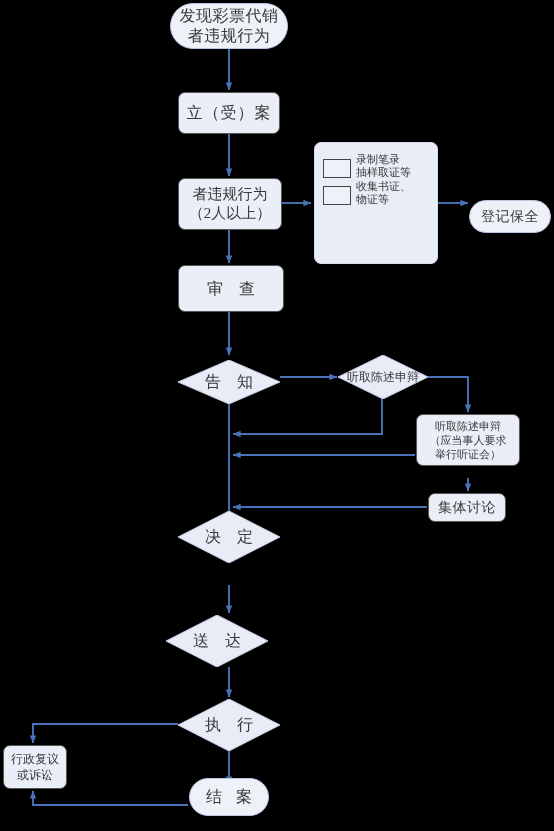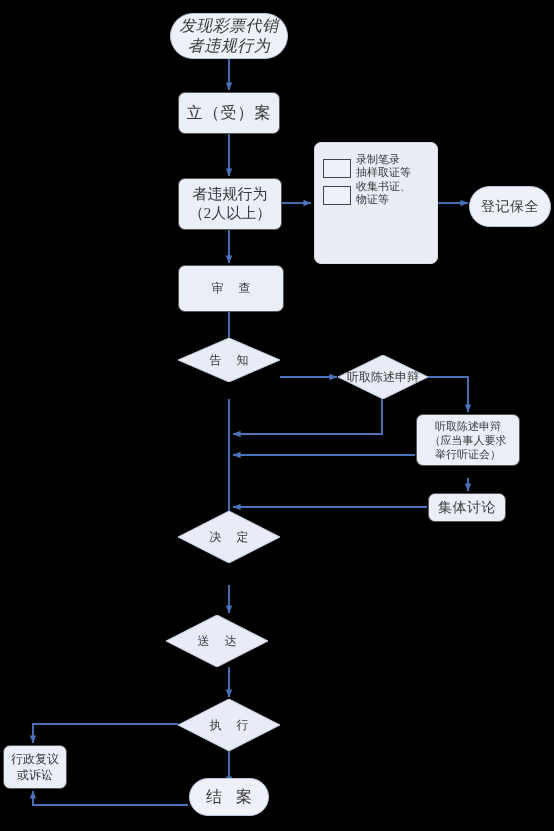--- a/index.html
+++ b/index.html
@@ -86,21 +86,21 @@
     font-size: 11px;
     line-height: 13px;
     color: #3a3a3a;
     text-align: left;
     white-space: pre-line;
     padding-top: 1px;
   }
   .t-start   { font-size: 16px; letter-spacing: 0.5px; }
   .t-proc    { font-size: 16px; letter-spacing: 1px; }
   .t-proc-sm { font-size: 15px; letter-spacing: 0px; }
-  .t-dia-lg  { font-size: 12px; letter-spacing: 6px; text-indent: 6px; }
+  .t-dia-lg  { font-size: 16px; letter-spacing: 6px; text-indent: 6px; }
   .t-dia-sm  { font-size: 12px; letter-spacing: 0px; }
   .t-small   { font-size: 11px; letter-spacing: 0px; line-height: 14px; }
   .t-mid     { font-size: 14px; letter-spacing: 0.5px; }
   .t-term    { font-size: 16px; letter-spacing: 5px; text-indent: 5px; }
 </style>
 </head>
 <body>
 
 <div id="stage">
 
@@ -143,21 +143,21 @@
       <path d="M229,667 L229,697"></path>
 
       <path d="M229,751 L229,784"></path>
 
       <path d="M178,724 L33,724 L33,743"></path>
 
       <path d="M188,805 L33,805 L33,791"></path>
     </g>
   </svg>
 
-  <div class="node n-round t-start" style="left:170px; top:13px; width:118px; height:46px;font-style:italic;">
+  <div class="node n-round t-start" style="left:170px; top:3px; width:118px; height:46px;">
     <span style="white-space:pre-line;">发现彩票代销
 者违规行为</span>
   </div>
 
   <div class="node n-rect t-proc" style="left:178px; top:92px; width:102px; height:42px;">
     <span style="white-space:pre-line;">立（受）案</span>
   </div>
 
   <div class="node n-rect t-proc-sm" style="left:178px; top:178px; width:104px; height:52px;">
     <span style="white-space:pre-line;">者违规行为
@@ -170,29 +170,29 @@
       <span class="chk-text">录制笔录
 抽样取证等</span>
     </div>
     <div class="panel-row">
       <span class="chk"></span>
       <span class="chk-text">收集书证、
 物证等</span>
     </div>
   </div>
 
-  <div class="node n-round t-mid" style="left:469px; top:186px; width:82px; height:41px;">
+  <div class="node n-round t-mid" style="left:469px; top:200px; width:82px; height:33px;">
     <span>登记保全</span>
   </div>
 
   <div class="node n-rect t-dia-lg" style="left:178px; top:265px; width:106px; height:47px;">
     <span>审 查</span>
   </div>
 
-  <div class="node n-diamond" style="left:178px; top:338px; width:102px; height:44px;">
+  <div class="node n-diamond" style="left:178px; top:360px; width:102px; height:44px;">
     <svg class="dia-shape" viewBox="0 0 102 44" preserveAspectRatio="none">
       <polygon points="51,0 102,22 51,44 0,22" fill="#e8ecf6" stroke="#c3cde3" stroke-width="1"></polygon>
     </svg>
     <span class="dia-label t-dia-lg">告 知</span>
   </div>
 
   <div class="node n-diamond" style="left:338px; top:355px; width:90px; height:44px;">
     <svg class="dia-shape" viewBox="0 0 90 44" preserveAspectRatio="none">
       <polygon points="45,0 90,22 45,44 0,22" fill="#e8ecf6" stroke="#c3cde3" stroke-width="1"></polygon>
     </svg>

